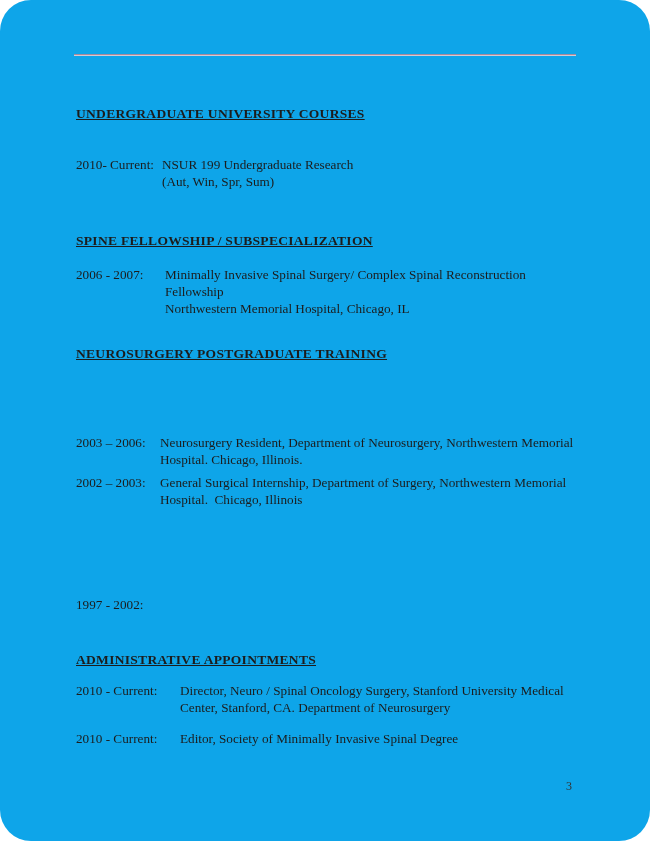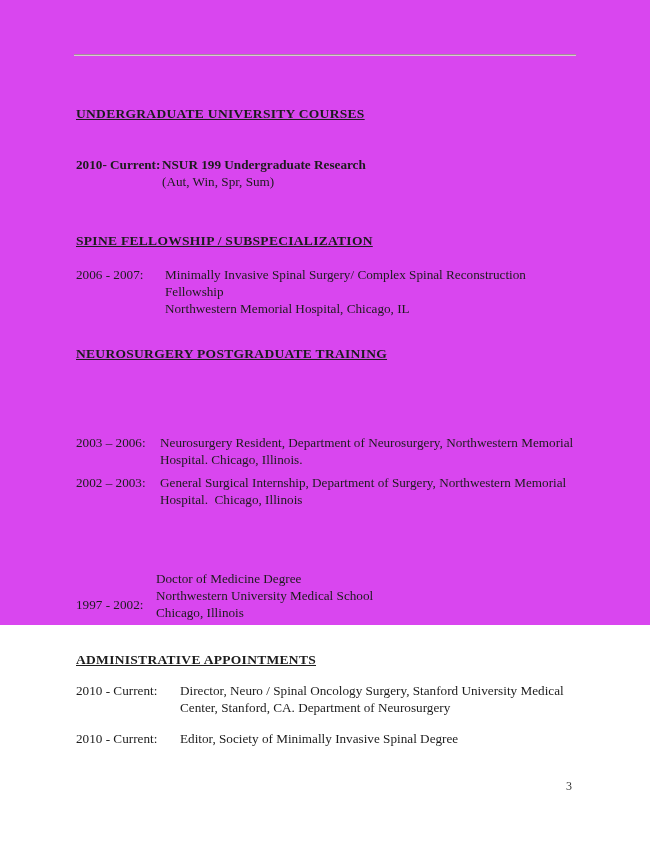--- a/index.html
+++ b/index.html
@@ -4,38 +4,38 @@
 <style>
   * { margin: 0; padding: 0; box-sizing: border-box; }
   html, body { background: #ffffff; }
   body {
     width: 650px; height: 841px;
     font-family: "Liberation Serif", serif;
     color: #1c1c1c;
     position: relative;
     overflow: hidden;
   }
-  .page { position: absolute; inset: 0; width: 650px; height: 625px; background: #d946ef; }
+  .page { position: absolute; inset: 0; width: 650px; height: 841px; background: #0ea5e9; border-radius: 31px; }
   .top-rule {
     position: absolute; left: 74px; top: 54px;
     width: 502px; height: 2px;
     background: #a8899b;
     border-bottom: 1px solid #d9c8d1;
   }
   .abs { position: absolute; left: 76px; }
   .heading {
     font-size: 13.5px; font-weight: bold;
     text-decoration: underline;
     letter-spacing: 0.3px;
     white-space: pre;
   }
   .entry { display: flex; font-size: 13.2px; line-height: 17px; }
   .entry .date { white-space: pre; flex: 0 0 auto; }
   .entry .desc { white-space: pre; }
-  .bold { font-weight: bold; }
+  .bold { font-weight: normal; }
   .w86  .date { width: 86px; }
   .w89  .date { width: 89px; }
   .w84  .date { width: 84px; }
   .w80  .date { width: 80px; margin-top: 26px; }
   .w104 .date { width: 104px; }
   .page-number {
     position: absolute; left: 566px; top: 779px;
     font-size: 12px; color: #333333;
   }
 </style>
@@ -74,23 +74,20 @@
 
   <div class="abs entry w84" style="top:474px">
     <span class="date">2002 – 2003:</span>
     <span class="desc">General Surgical Internship, Department of Surgery, Northwestern Memorial
 Hospital.  Chicago, Illinois</span>
   </div>
 
 
   <div class="abs entry w80" style="top:570px">
     <span class="date">1997 - 2002:</span>
-    <span class="desc">Doctor of Medicine Degree
-Northwestern University Medical School
-Chicago, Illinois</span>
   </div>
 
   <div class="abs heading" style="top:652px">ADMINISTRATIVE APPOINTMENTS</div>
 
   <div class="abs entry w104" style="top:682px">
     <span class="date">2010 - Current:</span>
     <span class="desc">Director, Neuro / Spinal Oncology Surgery, Stanford University Medical
 Center, Stanford, CA. Department of Neurosurgery</span>
   </div>
 

